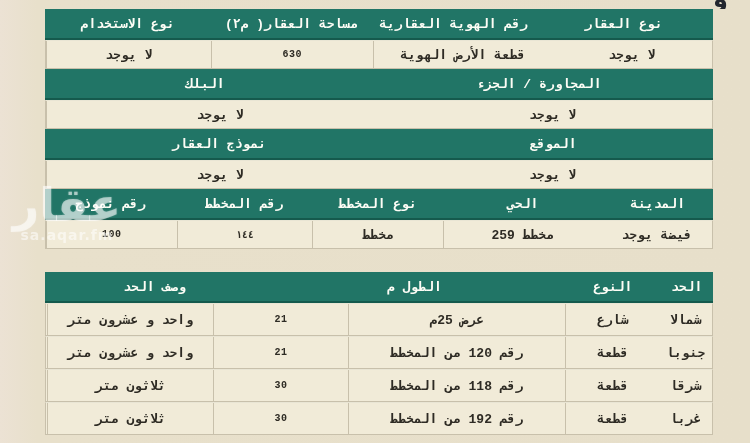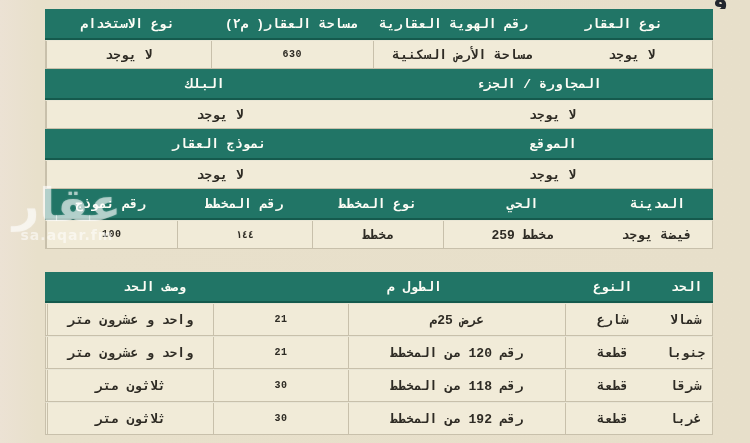--- a/index.html
+++ b/index.html
@@ -74,21 +74,21 @@
   <div class="tbl t1">
 
     <div class="hrow">
       <div class="hcell ca2">نوع العقار</div>
       <div class="hcell ca1">رقم الهوية العقارية</div>
       <div class="hcell ca3">مساحة العقار( م٢)</div>
       <div class="hcell ca4">نوع الاستخدام</div>
     </div>
     <div class="vrow">
       <div class="cell ca1">لا يوجد</div>
-      <div class="cell ca2">مساحة الأرض السكنية</div>
+      <div class="cell ca2">قطعة الأرض الهوية</div>
       <div class="cell ca3 num">630</div>
       <div class="cell ca4">لا يوجد</div>
     </div>
 
     <div class="hrow">
       <div class="hcell cb2">المجاورة / الجزء</div>
       <div class="hcell cb1">البلك</div>
     </div>
     <div class="vrow">
       <div class="cell cb1">لا يوجد</div>

